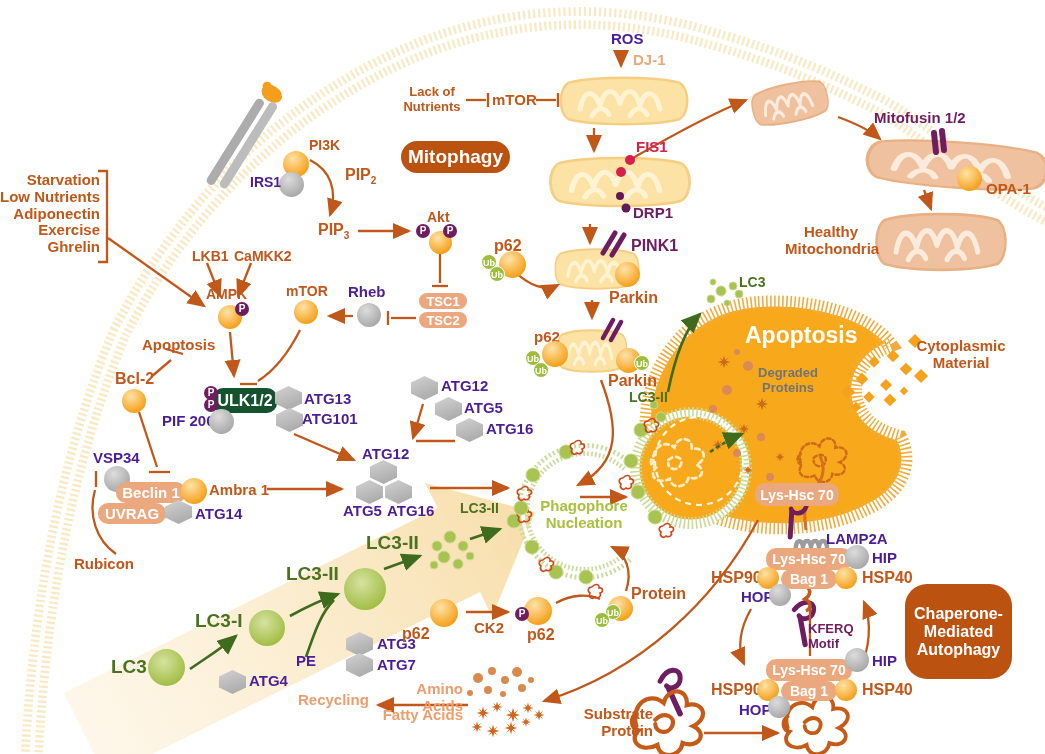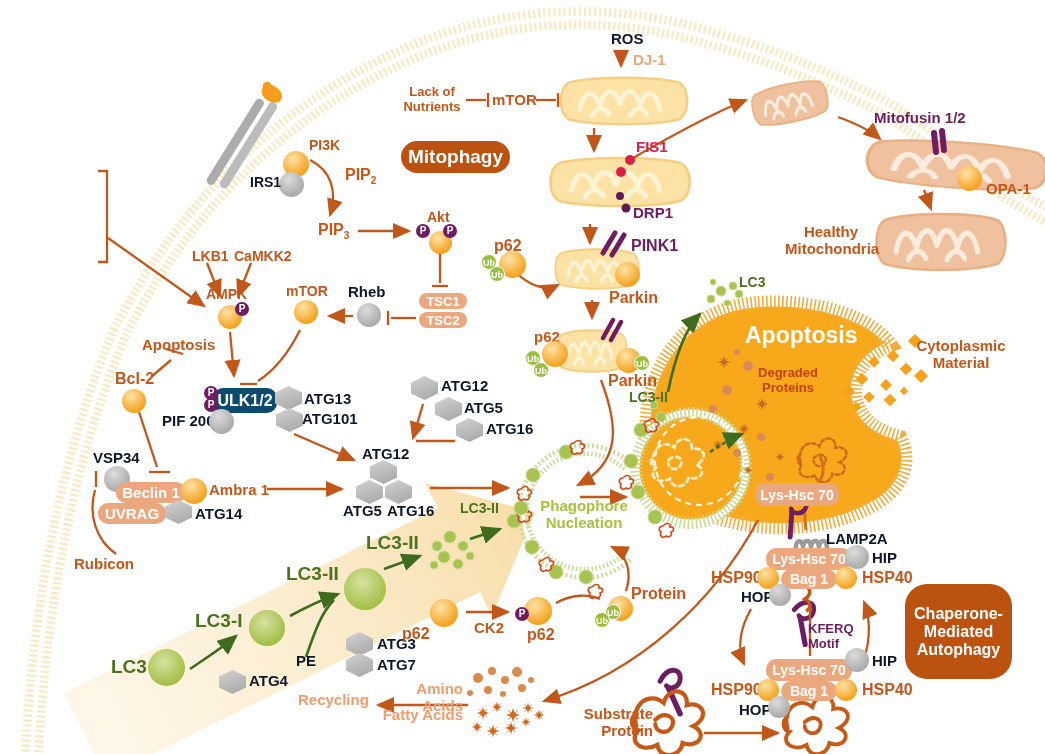--- a/index.html
+++ b/index.html
@@ -1,22 +1,22 @@
 <!DOCTYPE html>
 <html><head>
 <meta charset="utf-8">
 <style>
   html,body{margin:0;padding:0;background:#fff;}
   .stage{position:relative;width:1045px;height:754px;background:#fff;overflow:hidden;
          font-family:"Liberation Sans",sans-serif;}
   .stage svg.layer{position:absolute;left:0;top:0;}
   
   .lbl{position:absolute;font-weight:bold;font-size:15px;color:#C2571A;white-space:nowrap;line-height:1.12;}
-  .gray{color:#0f172a}.purple{color:#6E1D60}.red{color:#D6204A}.green{color:#4A721F}
-  .lgreen{color:#A8C13F}.sal{color:#EC9E6E}.dj{color:#E9A979}.white{color:#fff}.dkor{color:#c2410c}
+  .gray{color:#4c1d95}.purple{color:#6E1D60}.red{color:#D6204A}.green{color:#4A721F}
+  .lgreen{color:#A8C13F}.sal{color:#EC9E6E}.dj{color:#E9A979}.white{color:#fff}.dkor{color:#737373}
   .fs13{font-size:13px}.fs14{font-size:14px}.fs16{font-size:16px}.fs17{font-size:14px}.fs19{font-size:19px}.fs23{font-size:23px}
   .center{text-align:center;white-space:normal}
   .right{text-align:right;white-space:normal}
   .sub{font-size:10px;vertical-align:sub;font-weight:bold}
   .block span{display:block}
   
   .circ{position:absolute;border-radius:50%;
         background:radial-gradient(circle at 38% 30%,#FFE2A6,#F5A21F 72%);}
   .circ.gray2{background:radial-gradient(circle at 38% 30%,#DCDCDC,#A7A7A7 78%);}
   .circ.greenb{background:radial-gradient(circle at 42% 35%,#D6E2A0,#9FBC40 78%);}
@@ -329,20 +329,27 @@
   </g>
 </svg>
 
 <div class="badge" style="left:401px;top:141px;width:109px;height:32px;font-size:19px">Mitophagy</div>
 <div class="badge block" style="left:905px;top:584px;width:107px;height:95px;border-radius:22px;font-size:16px;flex-direction:column">
   <span>Chaperone-</span>
   <span>Mediated</span>
   <span>Autophagy</span>
 </div>
 
+<div class="lbl right block" style="left:0px;top:172px;width:100px">
+  <span>Starvation</span>
+  <span>Low Nutrients</span>
+  <span>Adiponectin</span>
+  <span>Exercise</span>
+  <span>Ghrelin</span>
+</div>
 
 <div class="circ" style="left:283px;top:151px;width:26px;height:26px"></div>
 <div class="circ gray2" style="left:279px;top:172px;width:25px;height:25px"></div>
 <span class="lbl fs17" style="left:309px;top:138px">PI3K</span>
 <span class="lbl fs14 gray" style="left:250px;top:175px">IRS1</span>
 <span class="lbl fs16" style="left:345px;top:166px"><span>PIP</span><span class="sub">2</span></span>
 <span class="lbl fs16" style="left:318px;top:221px"><span>PIP</span><span class="sub">3</span></span>
 
 <span class="lbl fs17" style="left:427px;top:210px">Akt</span>
 <div class="circ" style="left:429px;top:231px;width:23px;height:23px"></div>
@@ -357,21 +364,21 @@
 <span class="lbl fs17" style="left:286px;top:284px">mTOR</span>
 <div class="circ" style="left:294px;top:300px;width:24px;height:24px"></div>
 <span class="lbl gray" style="left:348px;top:284px">Rheb</span>
 <div class="circ gray2" style="left:357px;top:303px;width:24px;height:24px"></div>
 <div class="pill fs13" style="left:419px;top:293px;width:48px;height:16px;font-size:13px">TSC1</div>
 <div class="pill fs13" style="left:419px;top:312px;width:48px;height:16px;font-size:13px">TSC2</div>
 
 <span class="lbl" style="left:142px;top:337px">Apoptosis</span>
 <span class="lbl fs16" style="left:115px;top:370px">Bcl-2</span>
 <div class="circ" style="left:122px;top:389px;width:24px;height:24px"></div>
-<div class="pill" style="left:213px;top:388px;width:64px;height:25px;font-size:16px;background:#0c4a6e">ULK1/2</div>
+<div class="pill" style="left:213px;top:388px;width:64px;height:25px;font-size:16px;background:#14532d">ULK1/2</div>
 <div class="pbadge" style="left:204px;top:386px">P</div>
 <div class="pbadge" style="left:204px;top:398px">P</div>
 <span class="lbl gray" style="left:162px;top:413px">PIF 200</span>
 <div class="circ gray2" style="left:209px;top:409px;width:25px;height:25px"></div>
 <div class="hex" style="left:275px;top:386px"></div>
 <div class="hex" style="left:276px;top:408px"></div>
 <span class="lbl gray" style="left:304px;top:391px">ATG13</span>
 <span class="lbl gray" style="left:302px;top:411px">ATG101</span>
 
 <span class="lbl gray" style="left:93px;top:450px">VSP34</span>

